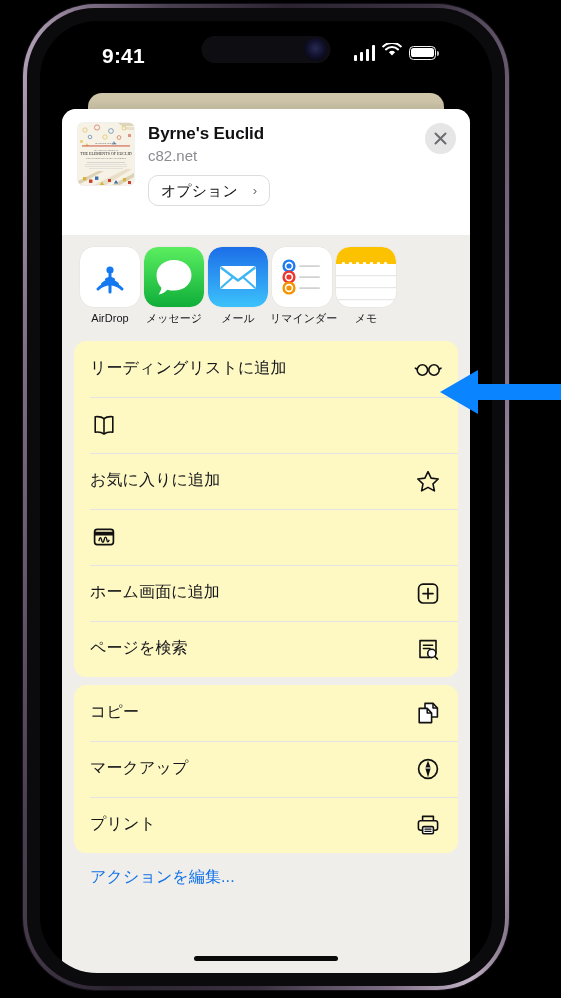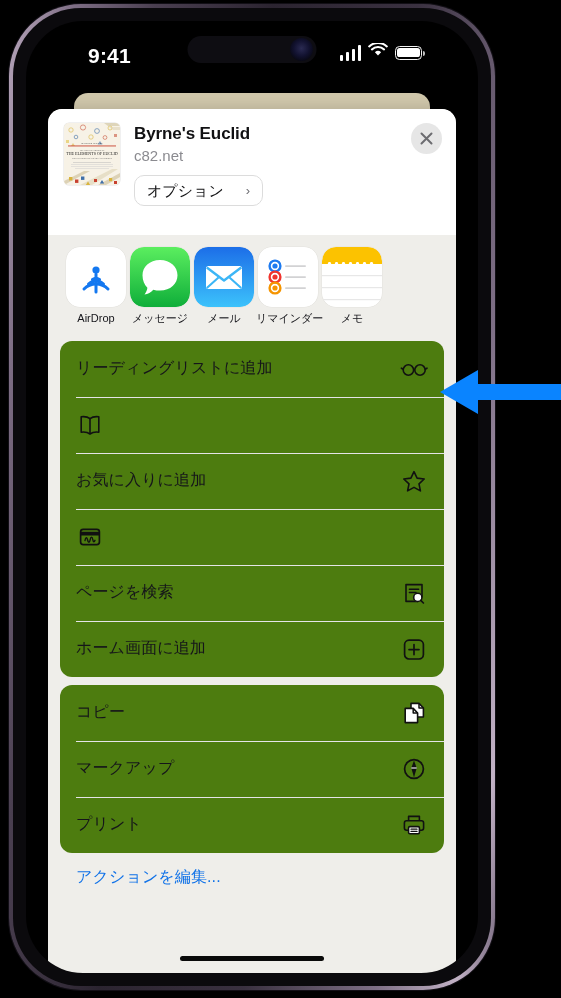--- a/index.html
+++ b/index.html
@@ -18,21 +18,21 @@
   #stage {
     position: relative;
     width: 561px;
     height: 998px;
     background: #000000;
   }
 
   
   .phone-frame {
     position: absolute;
-    left: 9px;
+    left: 23px;
     top: 4px;
     width: 486px;
     height: 986px;
     border-radius: 72px;
     background: linear-gradient(100deg,#b9a8bd 0%, #7d6d84 10%, #4a3f50 22%, #2b2430 40%, #3a3140 62%, #7e6f86 82%, #c2b2c6 94%, #6d5f74 100%);
     box-shadow: 0 0 0 1px #120f16;
   }
   .phone-frame-inner {
     position: absolute;
     left: 4px;
@@ -191,21 +191,21 @@
   .site-url {
     font-size: 15px;
     color: #8b8b90;
     margin-top: 3px;
     line-height: 1.2;
   }
   .options-btn {
     margin-top: 10px;
     display: inline-flex;
     align-items: center;
-    gap: 22px;
+    gap: 15px;
     padding: 7px 12px;
     border: 1px solid #dcdcdc;
     border-radius: 10px;
     background: #fff;
     font-size: 15px;
     color: #111113;
     line-height: 1;
     cursor: pointer;
   }
   .options-btn .chev { font-size: 13px; color: #6d6d72; }
@@ -245,21 +245,21 @@
     margin-top: 5px;
     font-size: 11px;
     color: #15151a;
     line-height: 1.15;
     white-space: nowrap;
   }
 
   
   .list-group {
     margin: 8px 12px 0 12px;
-    background: #4d7c0f;
+    background: #fef9c3;
     border-radius: 12px;
     overflow: hidden;
   }
   .row {
     display: flex;
     align-items: center;
     justify-content: space-between;
     height: 56px;
     padding: 0 16px;
     position: relative;
@@ -554,37 +554,37 @@
               <span class="row-icon">
                 <svg viewBox="0 0 28 28">
                   <rect x="4.6" y="6.4" width="18.8" height="15.2" rx="2.6" fill="none" stroke="#111" stroke-width="1.7"></rect>
                   <path d="M4.8 10.6 L23.2 10.6" stroke="#111" stroke-width="3.6"></path>
                   <path d="M9 17.6 C9.6 13.9 11 13.9 11.6 17.0 C12.2 20.1 13.6 20.1 14.2 16.6 C14.8 13.3 16.2 13.3 16.8 16.6 C17.3 19.3 18.3 19.3 19 17.3" fill="none" stroke="#111" stroke-width="1.4" stroke-linecap="round"></path>
                 </svg>
               </span>
             </div>
 
             <div class="row">
+              <span class="row-label">ホーム画面に追加</span>
+              <span class="row-icon">
+                <svg viewBox="0 0 28 28">
+                  <rect x="4.6" y="5.2" width="18.8" height="18.8" rx="4.4" fill="none" stroke="#111" stroke-width="1.7"></rect>
+                  <path d="M14 9.6 L14 19.6 M9 14.6 L19 14.6" stroke="#111" stroke-width="1.7" stroke-linecap="round"></path>
+                </svg>
+              </span>
+            </div>
+
+            <div class="row">
               <span class="row-label">ページを検索</span>
               <span class="row-icon">
                 <svg viewBox="0 0 28 28">
                   <path d="M6 5.6 L22 5.6 L22 17.6 L17.5 22.4 L6 22.4 Z" fill="none" stroke="#111" stroke-width="1.6" stroke-linejoin="round"></path>
                   <path d="M9.4 10.2 L18.6 10.2 M9.4 13.6 L16 13.6" stroke="#111" stroke-width="1.5" stroke-linecap="round"></path>
                   <circle cx="17.8" cy="18.4" r="4.1" fill="#fff" stroke="#111" stroke-width="1.6"></circle>
                   <path d="M20.8 21.4 L23.4 24.0" stroke="#111" stroke-width="1.7" stroke-linecap="round"></path>
-                </svg>
-              </span>
-            </div>
-
-            <div class="row">
-              <span class="row-label">ホーム画面に追加</span>
-              <span class="row-icon">
-                <svg viewBox="0 0 28 28">
-                  <rect x="4.6" y="5.2" width="18.8" height="18.8" rx="4.4" fill="none" stroke="#111" stroke-width="1.7"></rect>
-                  <path d="M14 9.6 L14 19.6 M9 14.6 L19 14.6" stroke="#111" stroke-width="1.7" stroke-linecap="round"></path>
                 </svg>
               </span>
             </div>
 
           </div>
 
           <div class="list-group">
 
             <div class="row">
               <span class="row-label">コピー</span>

